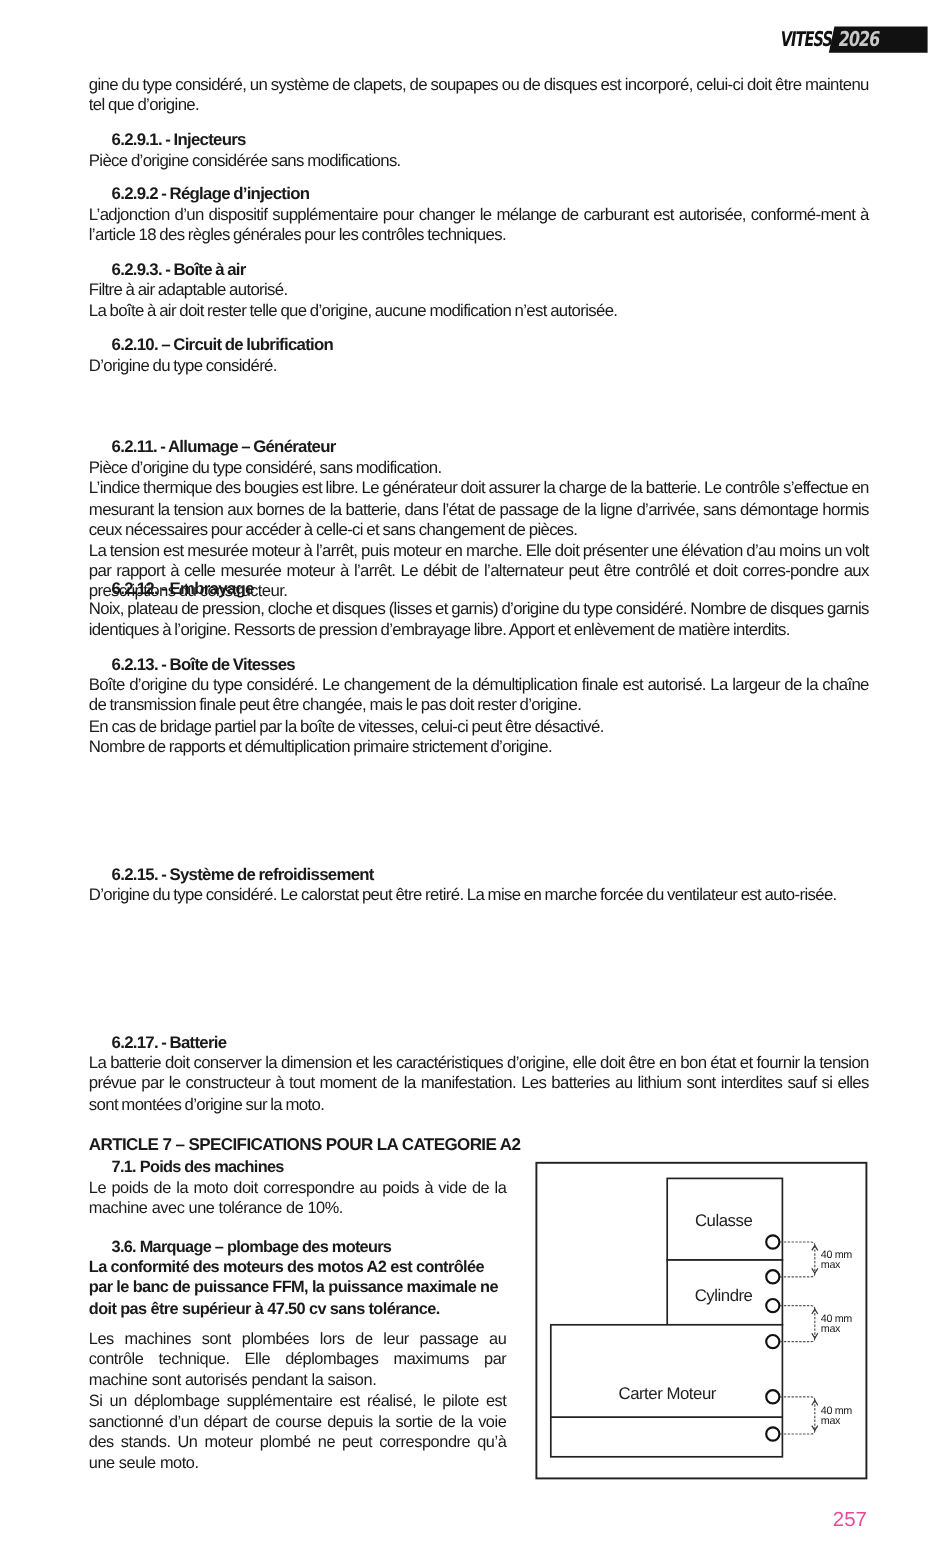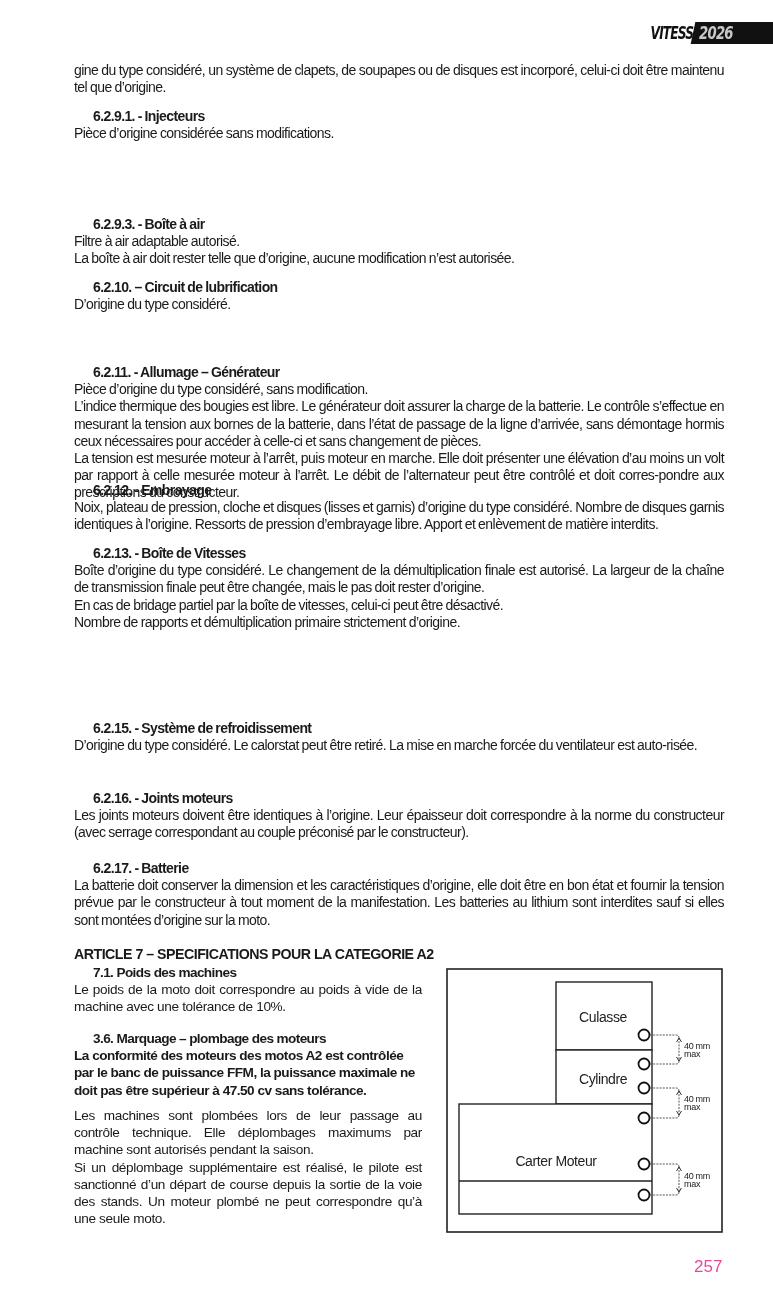--- a/index.html
+++ b/index.html
@@ -41,20 +41,24 @@
 
   <div class="txt just" style="top:62px;">
     <p>gine du type considéré, un système de clapets, de soupapes ou de disques est incorporé, celui-ci doit être maintenu tel que d’origine.</p>
   </div>
 
   <div class="txt" style="top:108px;">
     <p class="h">6.2.9.1. - Injecteurs</p>
     <p>Pièce d’origine considérée sans modifications.</p>
   </div>
 
+  <div class="txt just" style="top:153px;">
+    <p class="h">6.2.9.2 - Réglage d’injection</p>
+    <p>L’adjonction d’un dispositif supplémentaire pour changer le mélange de carburant est autorisée, conformé-ment à l’article 18 des règles générales pour les contrôles techniques.</p>
+  </div>
 
   <div class="txt" style="top:216px;">
     <p class="h">6.2.9.3. - Boîte à air</p>
     <p>Filtre à air adaptable autorisé.</p>
     <p>La boîte à air doit rester telle que d’origine, aucune modification n’est autorisée.</p>
   </div>
 
   <div class="txt" style="top:279px;">
     <p class="h">6.2.10. – Circuit de lubrification</p>
     <p>D’origine du type considéré.</p>
@@ -78,24 +82,20 @@
     <p>En cas de bridage partiel par la boîte de vitesses, celui-ci peut être désactivé.</p>
     <p>Nombre de rapports et démultiplication primaire strictement d’origine.</p>
   </div>
 
 
   <div class="txt just" style="top:720px;">
     <p class="h">6.2.15. - Système de refroidissement</p>
     <p>D’origine du type considéré. Le calorstat peut être retiré. La mise en marche forcée du ventilateur est auto-risée.</p>
   </div>
 
-  <div class="txt just" style="top:790px;">
-    <p class="h">6.2.16. - Joints moteurs</p>
-    <p>Les joints moteurs doivent être identiques à l’origine. Leur épaisseur doit correspondre à la norme du constructeur (avec serrage correspondant au couple préconisé par le constructeur).</p>
-  </div>
 
   <div class="txt just" style="top:860px;">
     <p class="h">6.2.17. - Batterie</p>
     <p>La batterie doit conserver la dimension et les caractéristiques d’origine, elle doit être en bon état et fournir la tension prévue par le constructeur à tout moment de la manifestation. Les batteries au lithium sont interdites sauf si elles sont montées d’origine sur la moto.</p>
   </div>
 
   <div class="col" style="top:946px;">
     <p class="art">ARTICLE 7 – SPECIFICATIONS POUR LA CATEGORIE A2</p>
   </div>
   <div class="col just" style="top:964px;">

